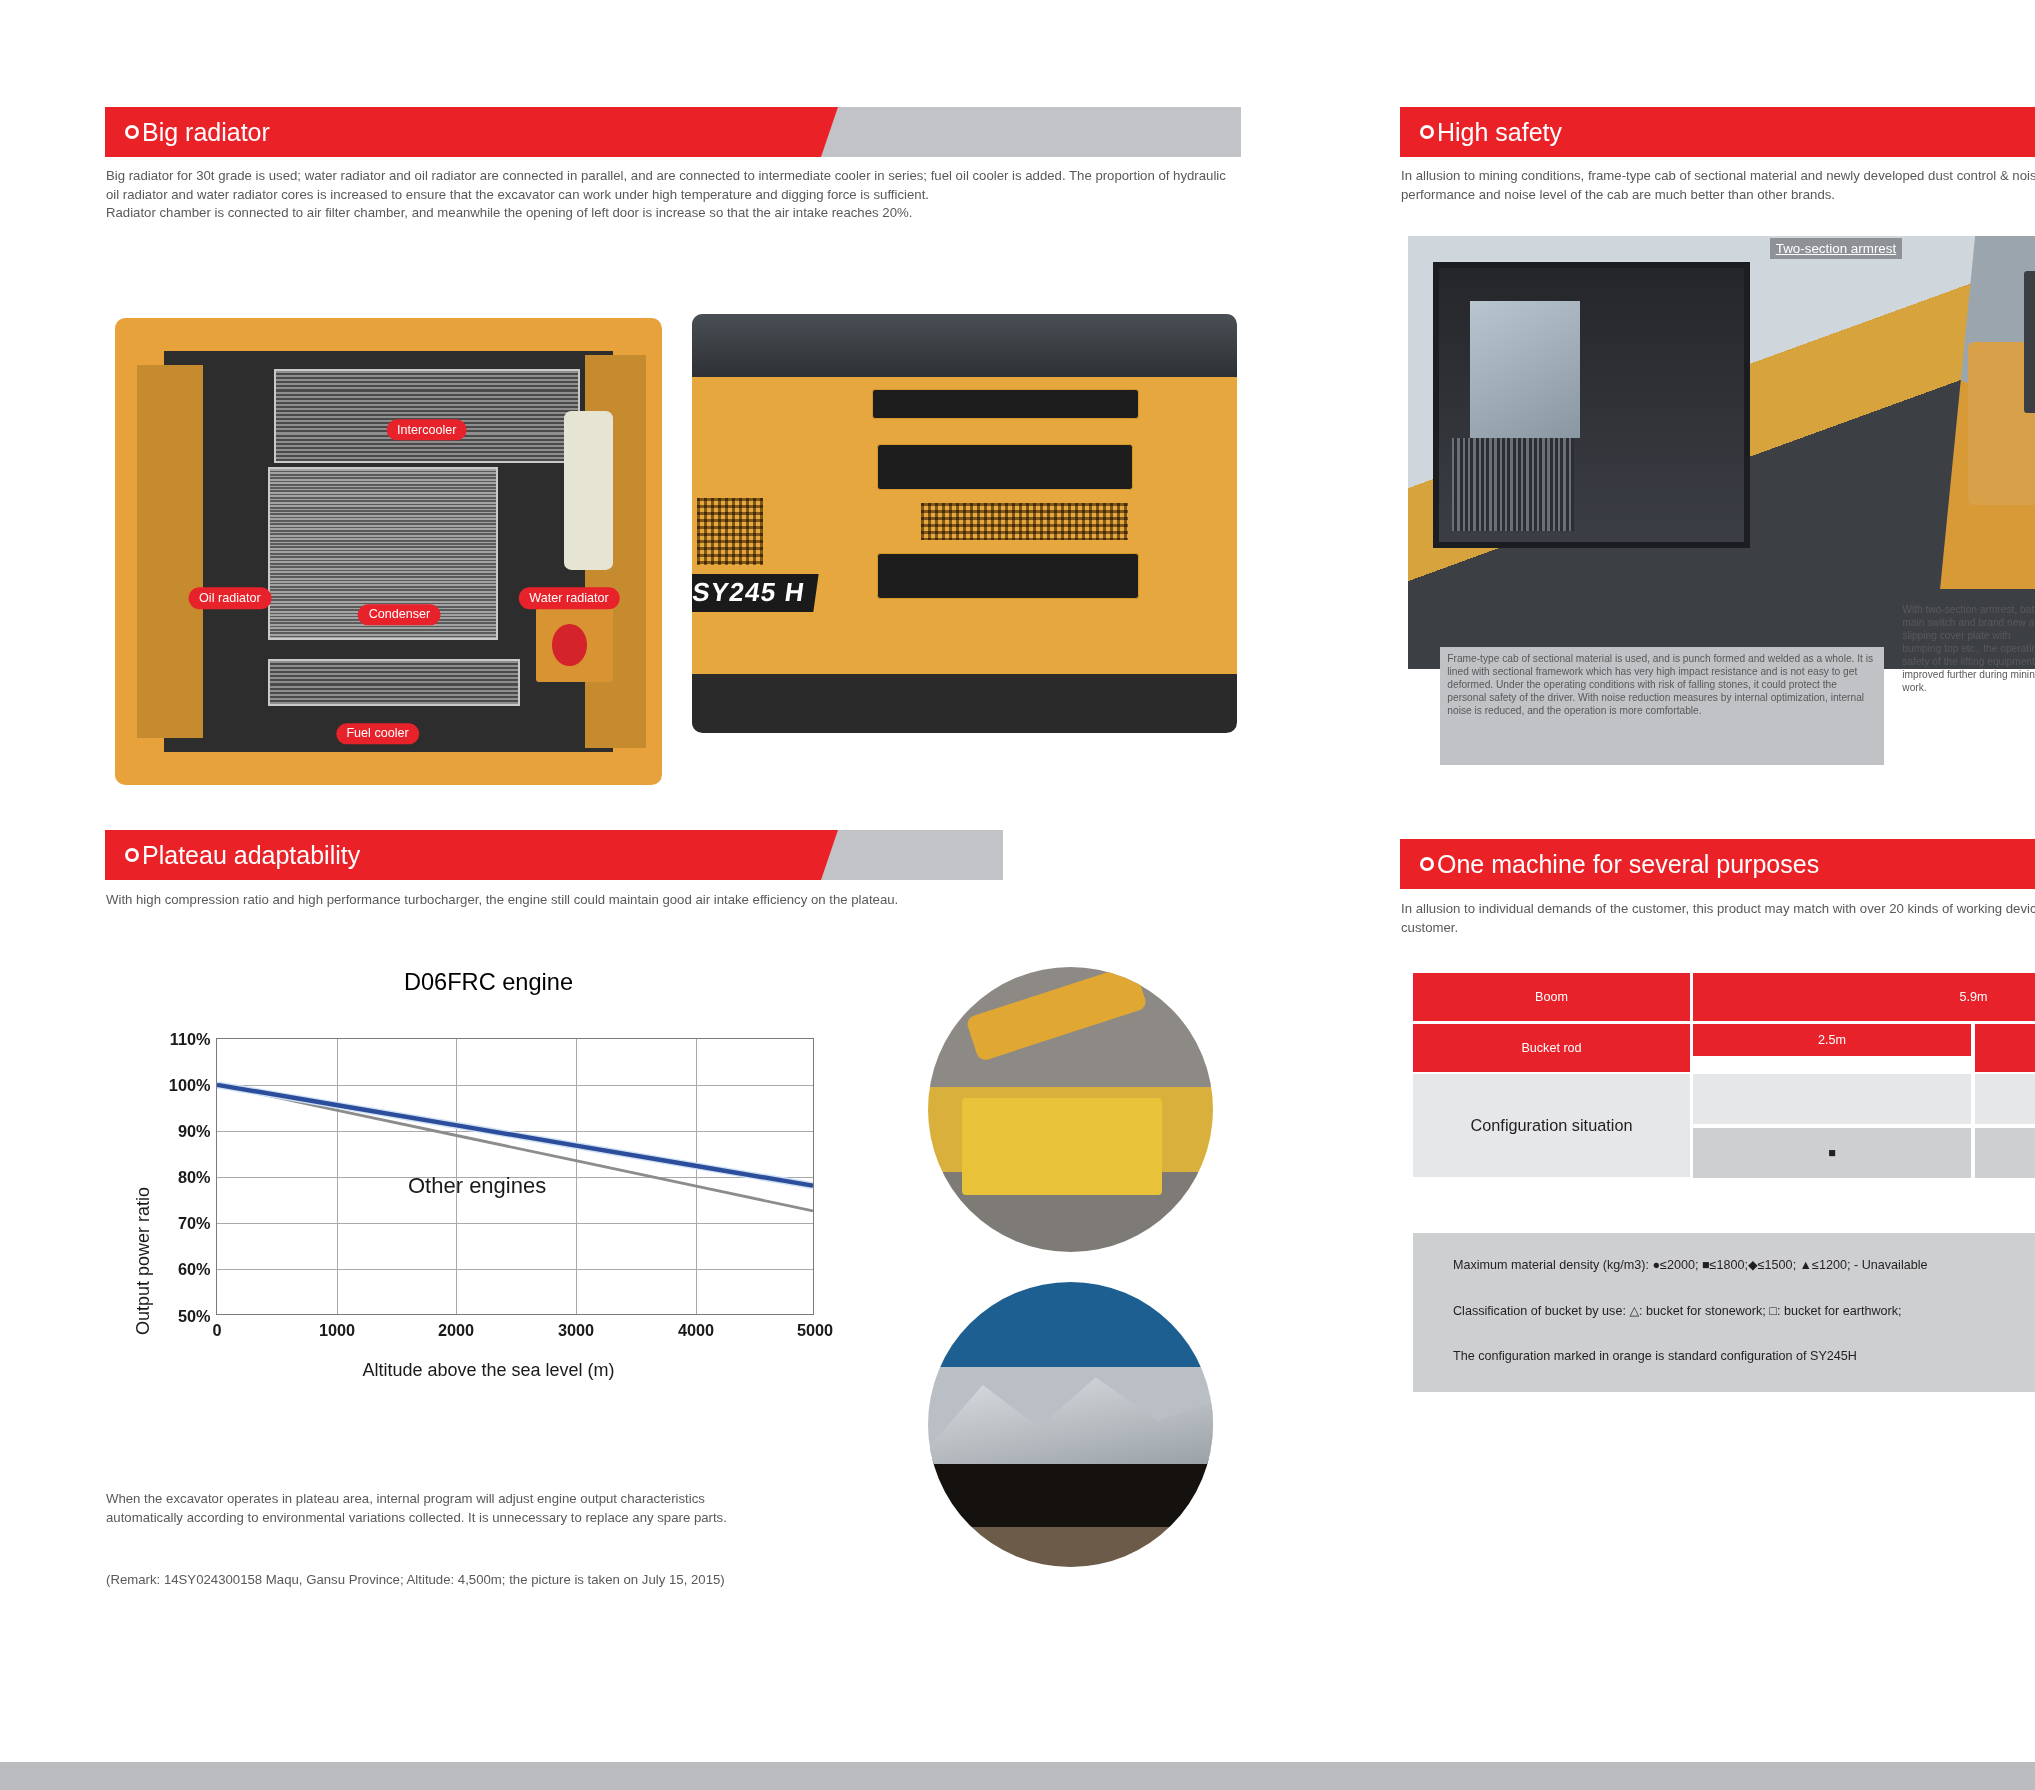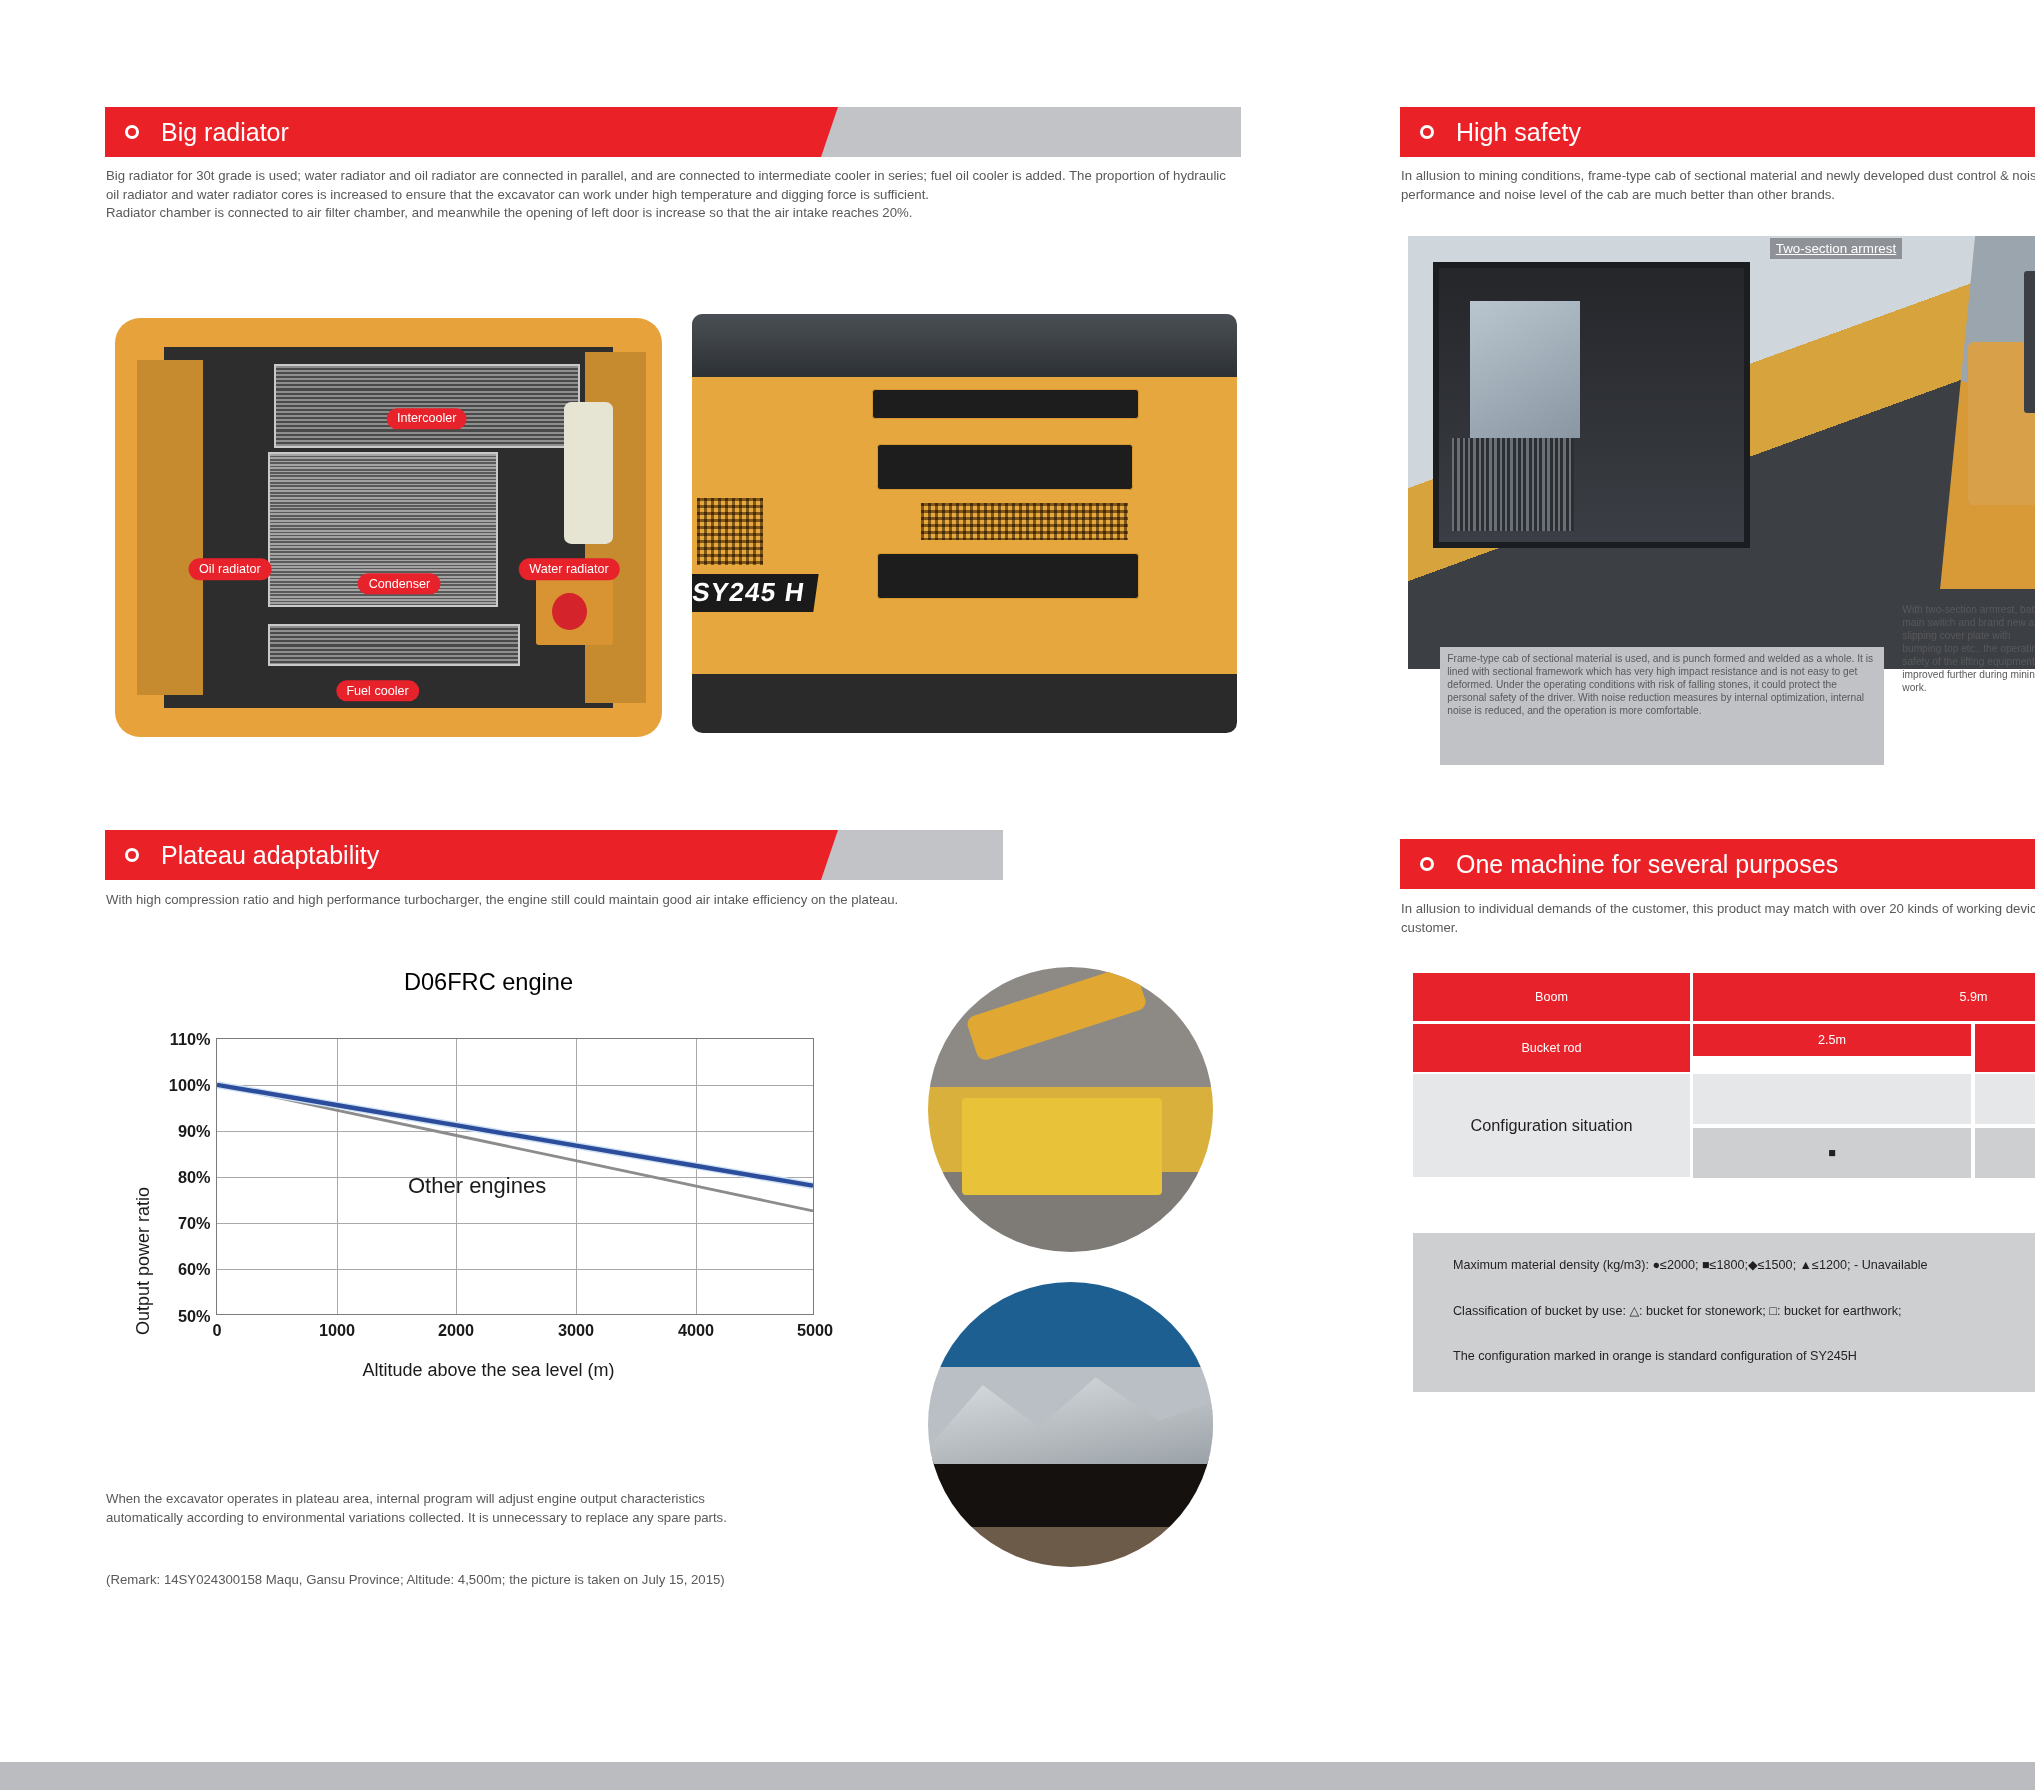--- a/index.html
+++ b/index.html
@@ -10,21 +10,21 @@
   
   .bottom-bar { position:absolute; left:0; top:1762px; width:2621px; height:29px; background:#babcbf; }
 
   
   .sec-head { position:absolute; height:50px; }
   .sec-head .bar-gray { position:absolute; left:0; top:0; width:100%; height:100%; background:#c2c3c6; }
   .sec-head .bar-red { position:absolute; left:0; top:0; height:100%; background:#ea2127;
       clip-path: polygon(0 0, 100% 0, calc(100% - 17px) 100%, 0 100%); }
   .sec-head .ring { position:absolute; left:19.5px; top:50%; transform:translateY(-50%);
       width:14px; height:14px; border:3.7px solid #fff; border-radius:50%; }
-  .sec-head .title { position:absolute; left:56px; top:50%; transform:translateY(-50%);
+  .sec-head .title { position:absolute; left:37px; top:50%; transform:translateY(-50%);
       color:#fff; font-size:25px; font-weight:400; white-space:nowrap; }
 
   .body-txt { position:absolute; color:#595959; font-size:13.2px; line-height:1.42; }
 
   
   .photo { position:absolute; overflow:hidden; background:#ddd; }
   .rnd { border-radius:10.6px; }
 
   
   .rad-photo { background:#e8a23b; }
@@ -102,21 +102,21 @@
   <div class="sec-head" style="left:105px; top:107px; width:1136px;">
     <div class="bar-gray"></div>
     <div class="bar-red" style="width:733px;"></div>
     <div class="ring"></div>
     <div class="title">Big radiator</div>
   </div>
 
   <div class="body-txt" style="left:106px; top:167px; width:1136px; white-space:pre-line;">Big radiator for 30t grade is used; water radiator and oil radiator are connected in parallel, and are connected to intermediate cooler in series; fuel oil cooler is added. The proportion of hydraulic oil radiator and water radiator cores is increased to ensure that the excavator can work under high temperature and digging force is sufficient.
 Radiator chamber is connected to air filter chamber, and meanwhile the opening of left door is increase so that the air intake reaches 20%.</div>
 
-  <div class="photo rnd rad-photo" style="left:115px; top:318px; width:547px; height:419px;border-radius:25px;">
+  <div class="photo rnd rad-photo" style="left:115px; top:318px; width:547px; height:467px;">
     <div class="rad-inner"></div>
     <div class="rad-side" style="left:4%; top:10%; width:12%; height:80%;"></div>
     <div class="rad-side" style="left:86%; top:8%; width:11%; height:84%;"></div>
     <div class="rad-core" style="left:29%; top:11%; width:56%; height:20%;"></div>
     <div class="rad-core" style="left:28%; top:32%; width:42%; height:37%; background:repeating-linear-gradient(180deg,#a3a3a3 0 1.6px,#5a5a5a 1.6px 3.3px);"></div>
     <div class="rad-core" style="left:28%; top:73%; width:46%; height:10%;"></div>
     <div style="position:absolute;left:82%;top:20%;width:9%;height:34%;background:#e6e4d2;border-radius:7.3px;"></div>
     <div style="position:absolute;left:77%;top:62%;width:14%;height:16%;background:#d89433;border-radius:2.4px;">
       <div style="position:absolute;left:20%;top:22%;width:46%;height:56%;background:#d4232a;border-radius:50%;"></div>
     </div>

